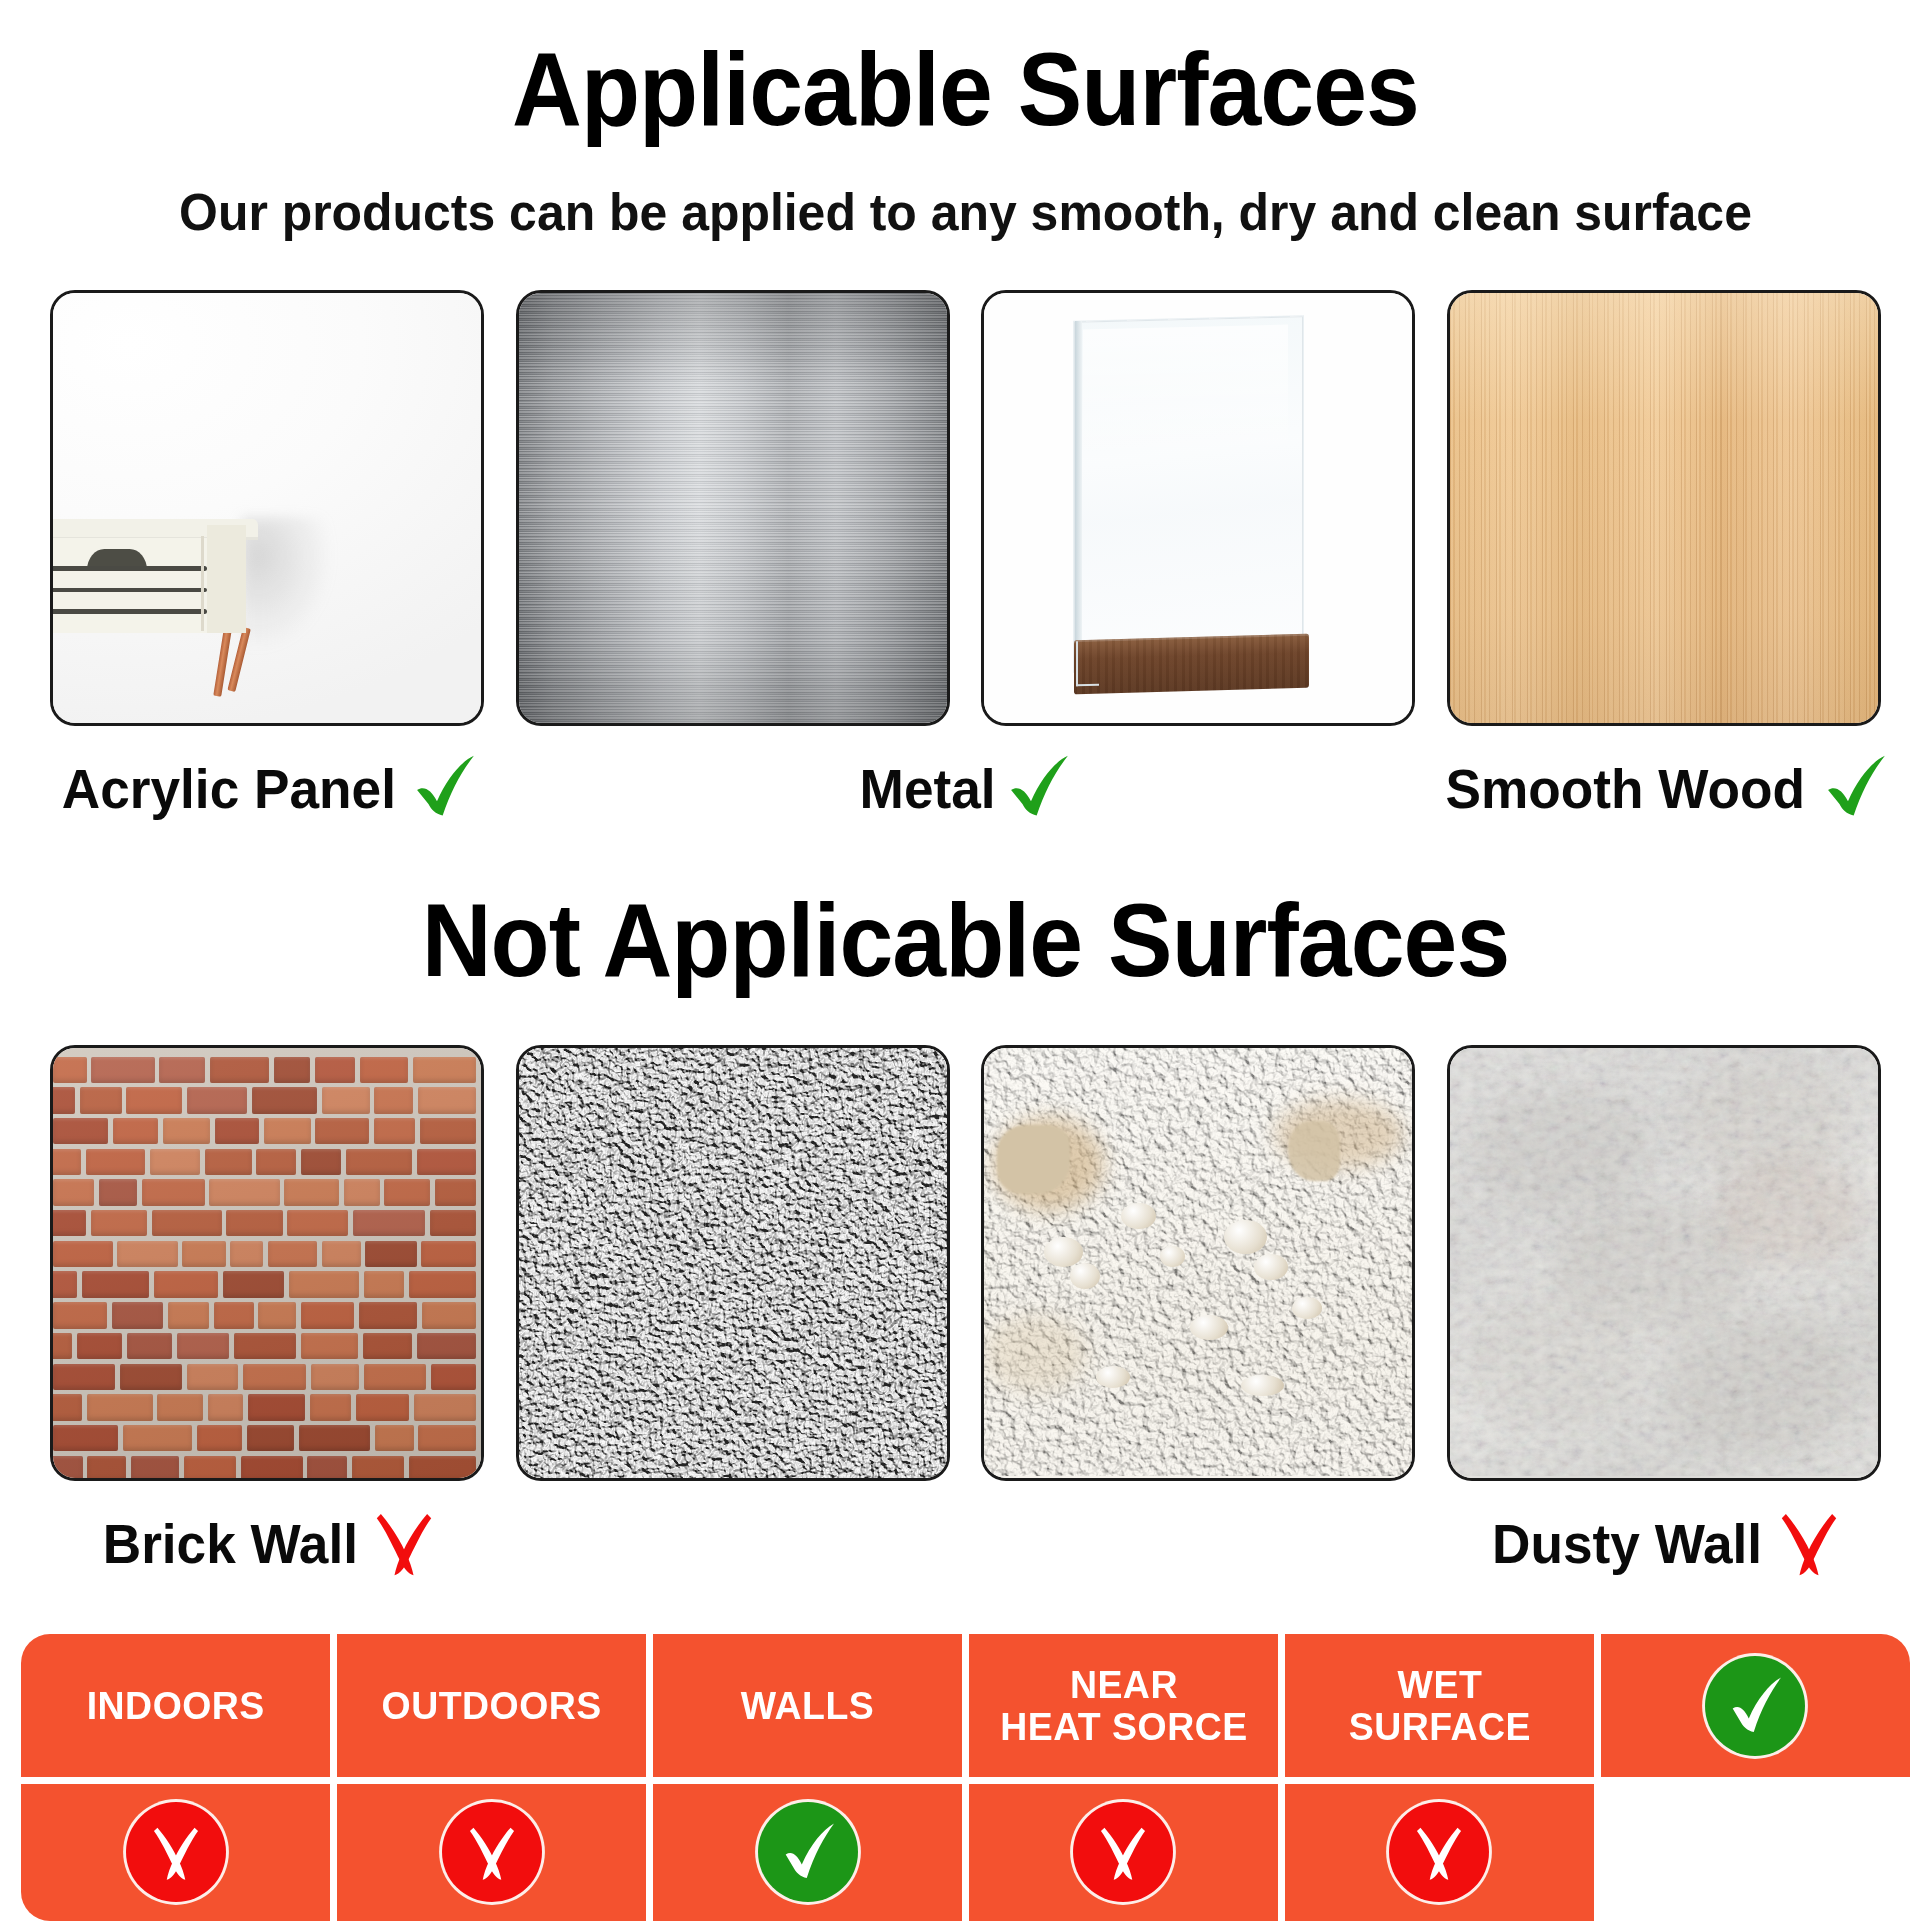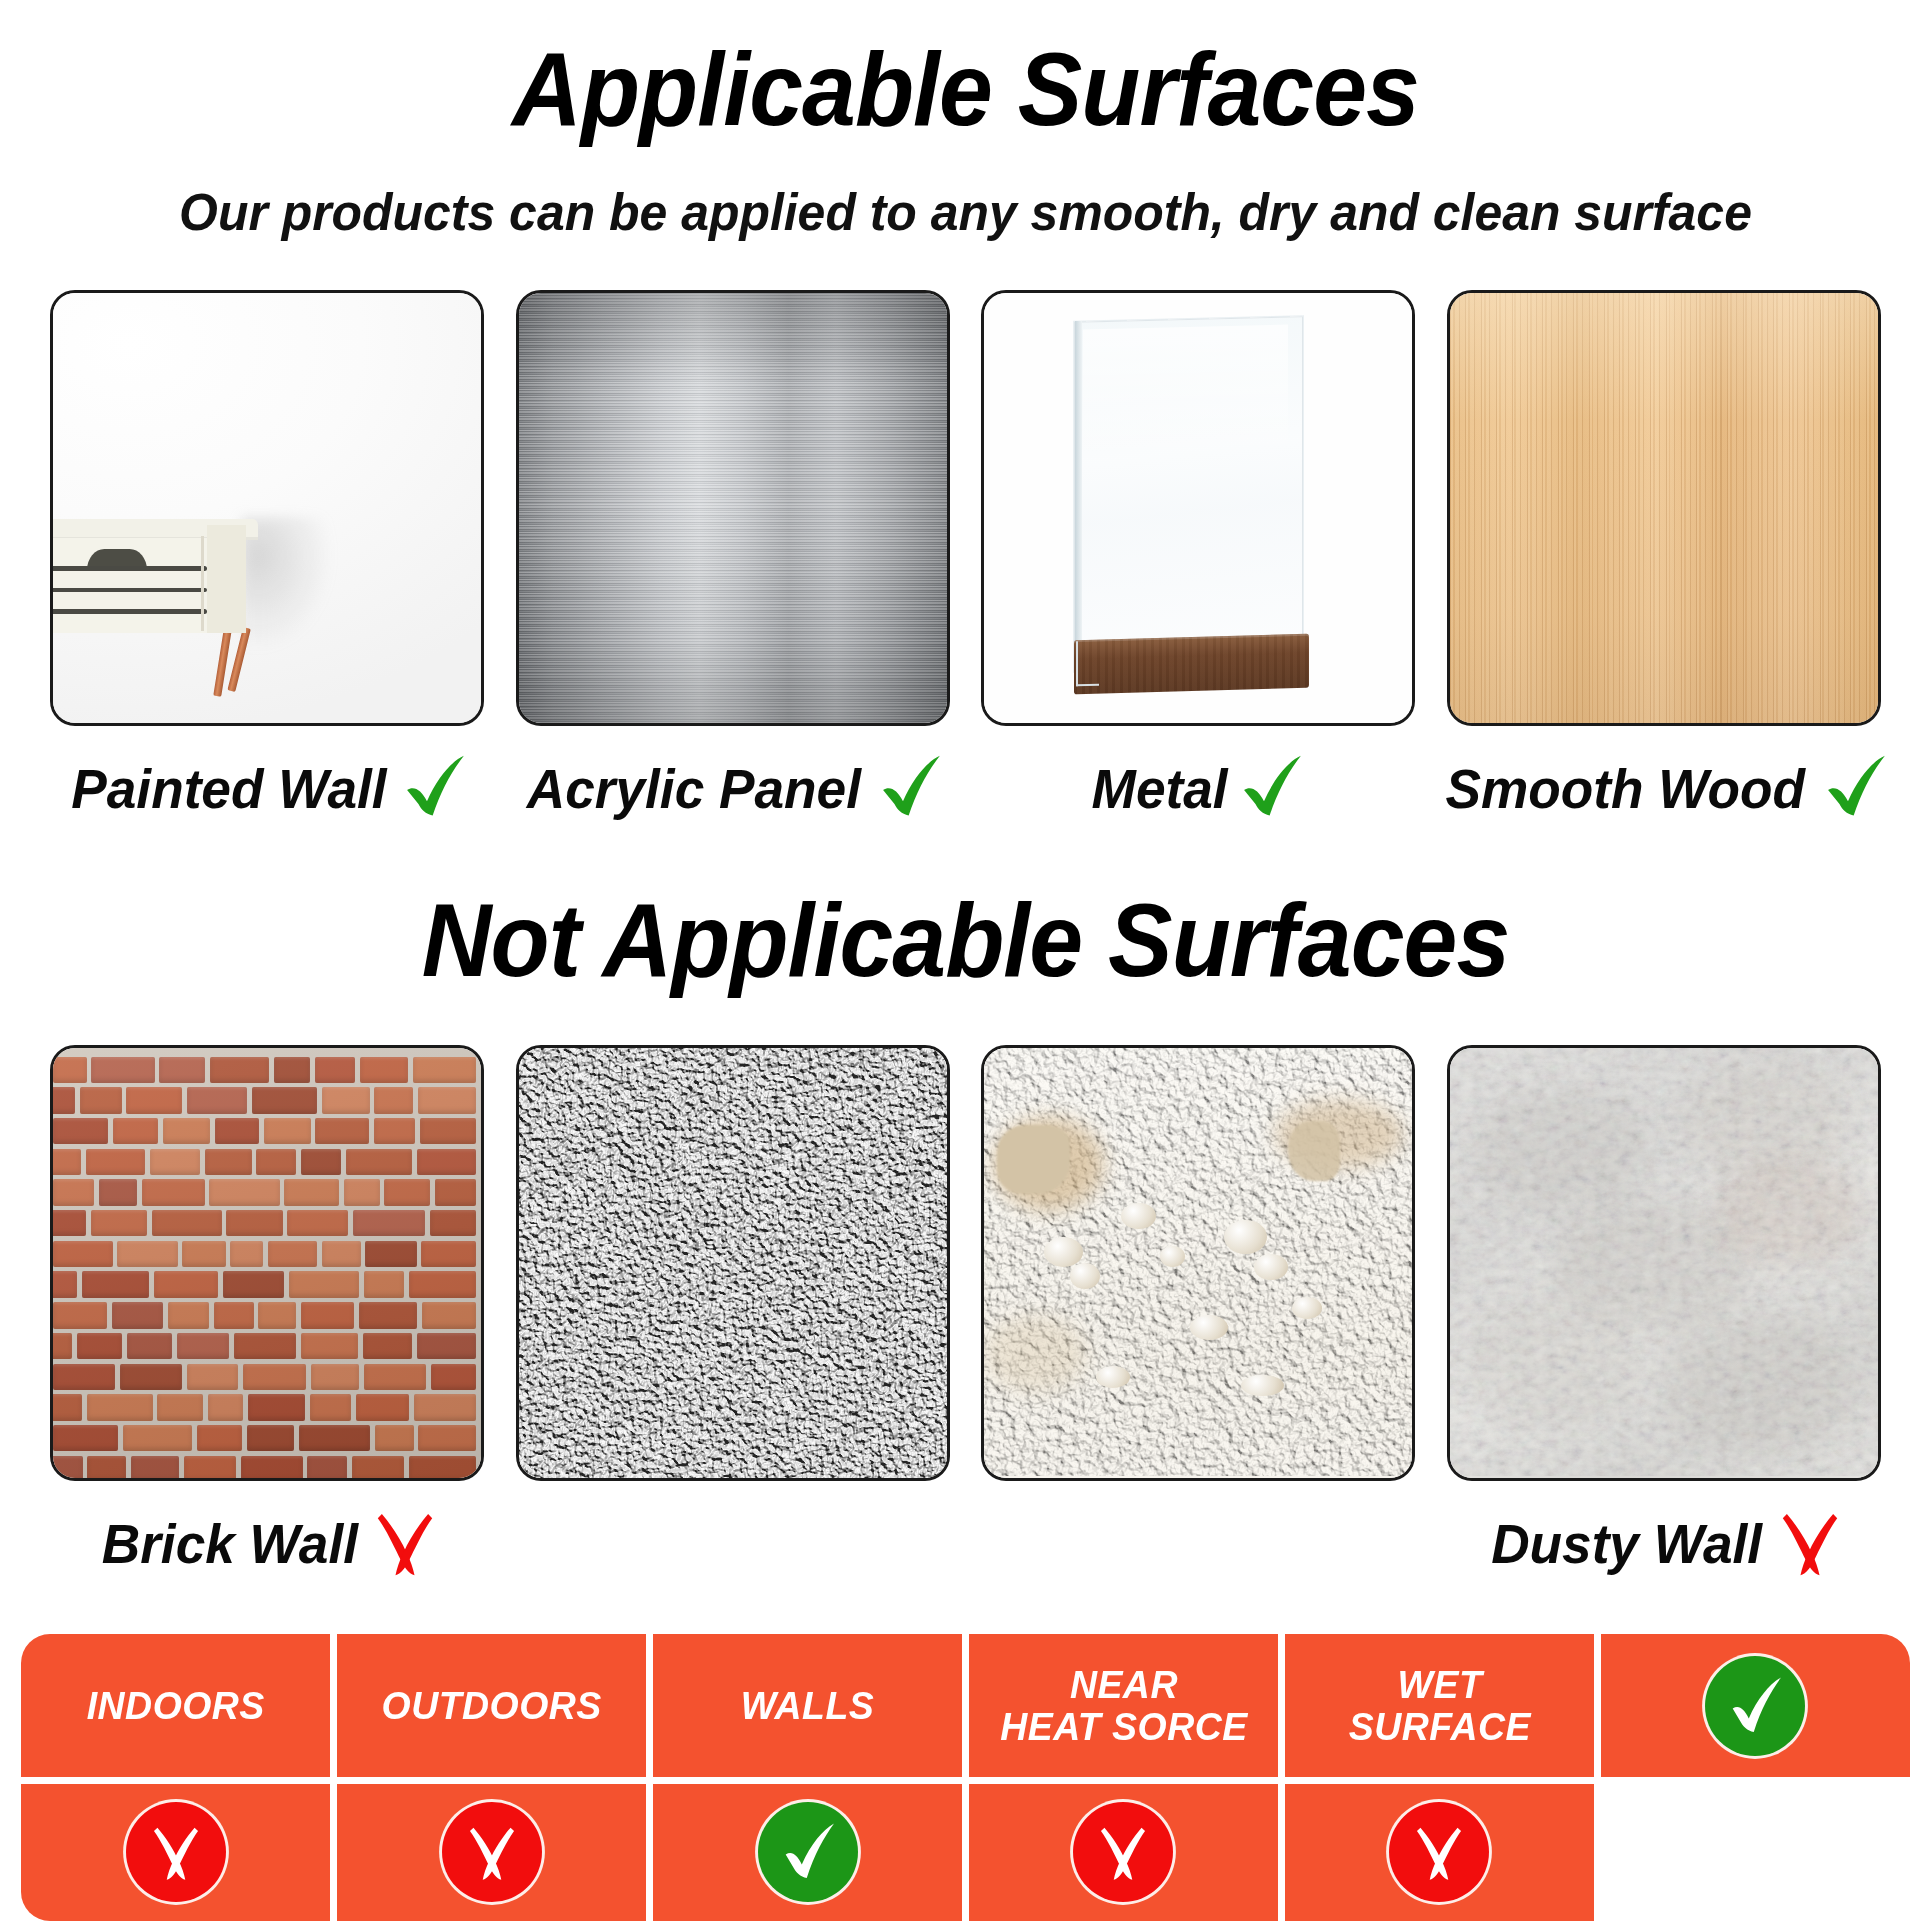--- a/index.html
+++ b/index.html
@@ -2,21 +2,21 @@
 <html><head>
 <meta charset="utf-8">
 <style>
   html,body{margin:0;padding:0;}
   body{
     width:1931px;height:1931px;
     background:#ffffff;
     font-family:"Liberation Sans", sans-serif;
     overflow:hidden;
   }
-  .page{position:relative;width:1931px;height:1496px;font-style:italic;}
+  .page{position:relative;width:1931px;height:1496px;}
 
   
   .h1{
     text-align:center;
     font-weight:bold;
     font-size:104px;
     line-height:1.0;
     letter-spacing:-1px;
     color:#000;
     transform:scaleX(.93);
@@ -257,26 +257,20 @@
 
     <div class="cell">
       <div class="tile">
         <div class="wood"></div>
         <div class="wood-v"></div>
       </div>
     </div>
   </div>
 
   <div class="labels" id="labels1">
-    <div class="lblcell">
-      <span class="lbltext">Painted Wall</span>
-      <svg class="mark" width="71" height="71" viewBox="0 0 100 100">
-        <path d="M10 52 C20 46 30 52 38 68 C52 36 72 12 90 4 C74 24 58 52 46 88 C36 86 30 80 26 72 Z" fill="#1FA01A"></path>
-      </svg>
-    </div>
     <div class="lblcell">
       <span class="lbltext">Acrylic Panel</span>
       <svg class="mark" width="71" height="71" viewBox="0 0 100 100">
         <path d="M10 52 C20 46 30 52 38 68 C52 36 72 12 90 4 C74 24 58 52 46 88 C36 86 30 80 26 72 Z" fill="#1FA01A"></path>
       </svg>
     </div>
     <div class="lblcell">
       <span class="lbltext">Metal</span>
       <svg class="mark" width="71" height="71" viewBox="0 0 100 100">
         <path d="M10 52 C20 46 30 52 38 68 C52 36 72 12 90 4 C74 24 58 52 46 88 C36 86 30 80 26 72 Z" fill="#1FA01A"></path>

